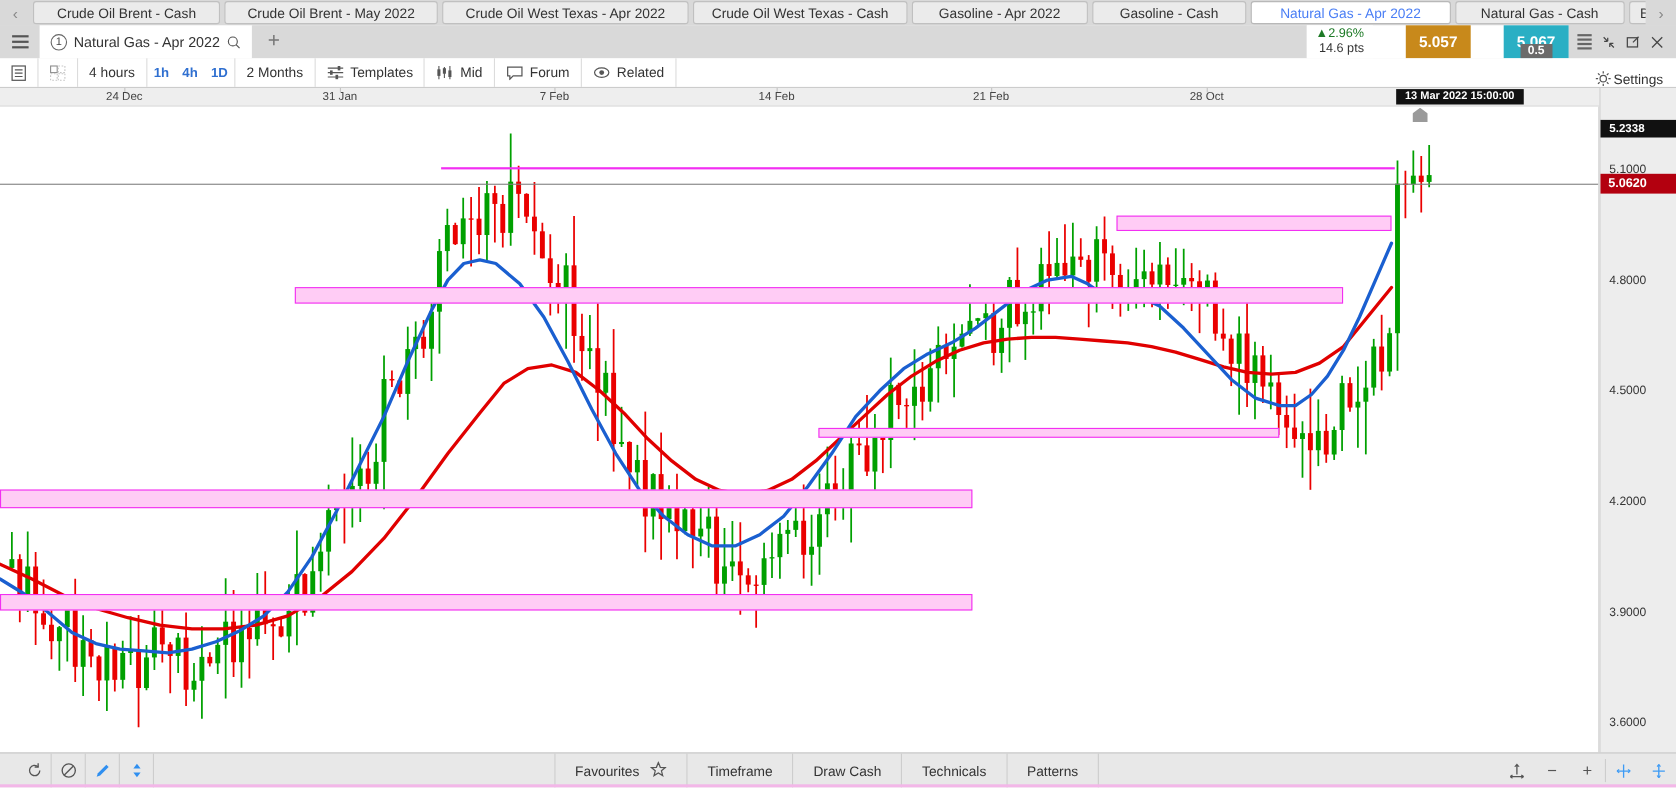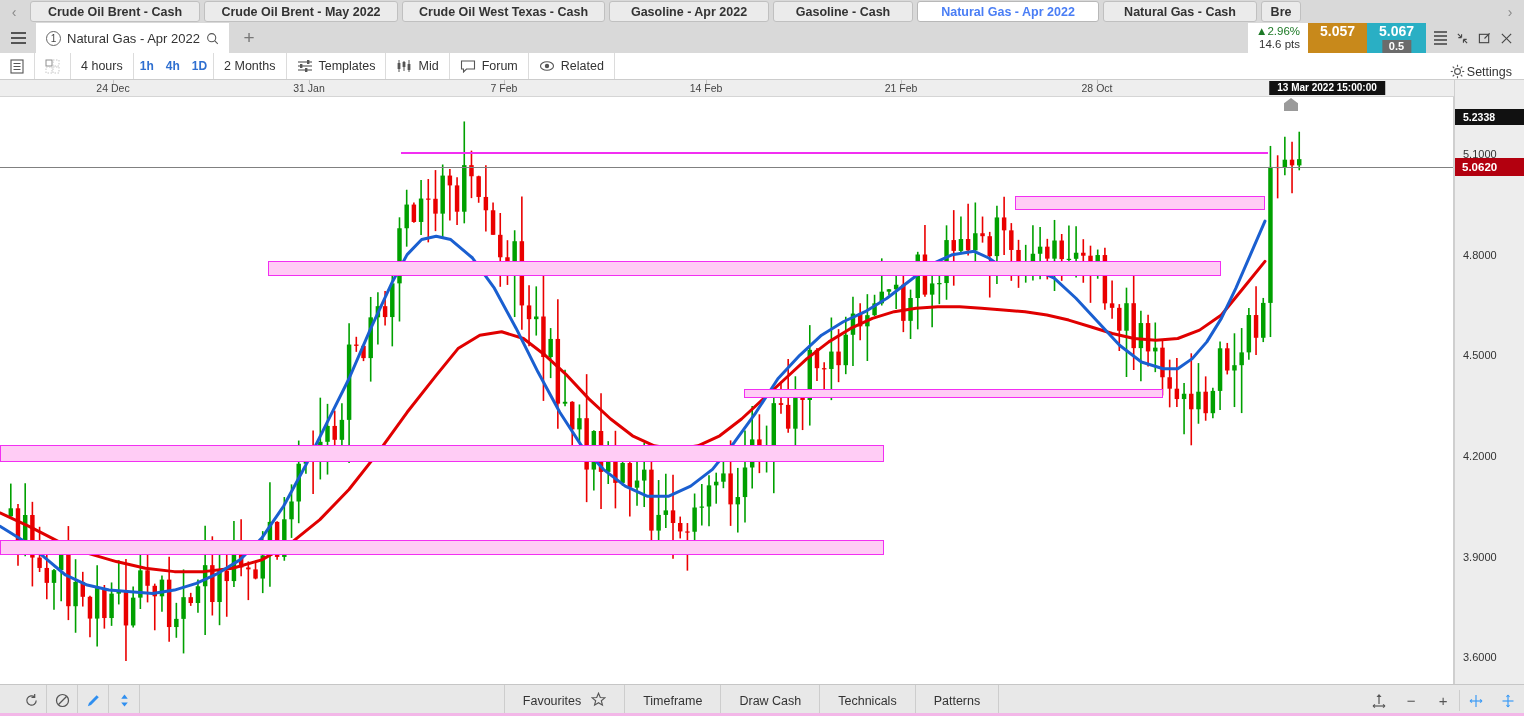--- a/index.html
+++ b/index.html
@@ -19,21 +19,21 @@
   .tabscroll {
     width: 28px; flex: 0 0 28px; display: flex; align-items: center; justify-content: center;
     color: #888; font-size: 14px; background: #d9d9d9;
   }
   .tabscroll.right { position: absolute; right: 0; top: 0; height: 23px; }
   .tabs-wrap { flex: 1 1 auto; display: flex; align-items: stretch; overflow: hidden; padding-right: 28px; }
   .tab {
     height: 21px; margin: 1px 2px 1px 2px; padding: 0 16px;
     background: #ebebeb; border: 1px solid #c0c0c0; border-radius: 3px;
     display: flex; align-items: center; justify-content: center;
-    font-size: 12.5px; color: #333; white-space: nowrap; font-weight: bold;
+    font-size: 12.5px; color: #333; white-space: nowrap;
   }
   .tab.active { background: #ffffff; color: #4a7ef5; border-color: #b8b8b8; }
   .tab.clipped { overflow: hidden; }
 
   
   .chartbar {
     position: absolute; left: 0; top: 23px; width: 1524px; height: 30px;
     background: #d9d9d9; display: flex; align-items: stretch;
   }
   .hamburger {
@@ -59,22 +59,22 @@
   .chartbar-spacer { flex: 1 1 auto; }
   .quote-panel {
     display: flex; align-items: stretch; background: #fff; height: 30px;
   }
   .quote-change {
     display: flex; flex-direction: column; align-items: flex-end; justify-content: center;
     padding: 0 8px; font-size: 11.5px; line-height: 13px; color: #333; background: #fff;
   }
   .quote-change .up { color: #1d7a26; }
   .quote-bid, .quote-ask {
-    width: 59px; display: flex; justify-content: center;
-    color: #fff; font-size: 14px; font-weight: bold; position: relative;
+    width: 59px; display: flex; align-items: center; justify-content: center;
+    color: #fff; font-size: 14px; font-weight: bold; position: relative; margin-left: 30px;
   }
   .quote-bid { background: #c8891b; }
   .quote-ask { background: #2aafc4; }
   .qty-badge {
     position: absolute; bottom: 0; left: 50%; transform: translateX(-50%);
     background: #6b6b6b; color: #fff; font-size: 11px; font-weight: bold;
     padding: 0 7px; line-height: 13px;
   }
   .win-ctrls {
     display: flex; align-items: center; gap: 2px; background: #d9d9d9; padding: 0 8px 0 4px; height: 30px;
@@ -176,20 +176,23 @@
 <div id="app">
 
   <div class="tabstrip">
     <div class="tabscroll">‹</div>
     <div class="tabs-wrap" id="tabs-wrap">
         <div class="tab" style="flex: 0 0 170px;">
           <span>Crude Oil Brent - Cash</span>
         </div>
         <div class="tab" style="flex: 0 0 194px;">
           <span>Crude Oil Brent - May 2022</span>
+        </div>
+        <div class="tab" style="flex: 0 0 224px;">
+          <span>Crude Oil West Texas - Apr 2022</span>
         </div>
         <div class="tab" style="flex: 0 0 194px;">
           <span>Crude Oil West Texas - Cash</span>
         </div>
         <div class="tab" style="flex: 0 0 160px;">
           <span>Gasoline - Apr 2022</span>
         </div>
         <div class="tab" style="flex: 0 0 140px;">
           <span>Gasoline - Cash</span>
         </div>

